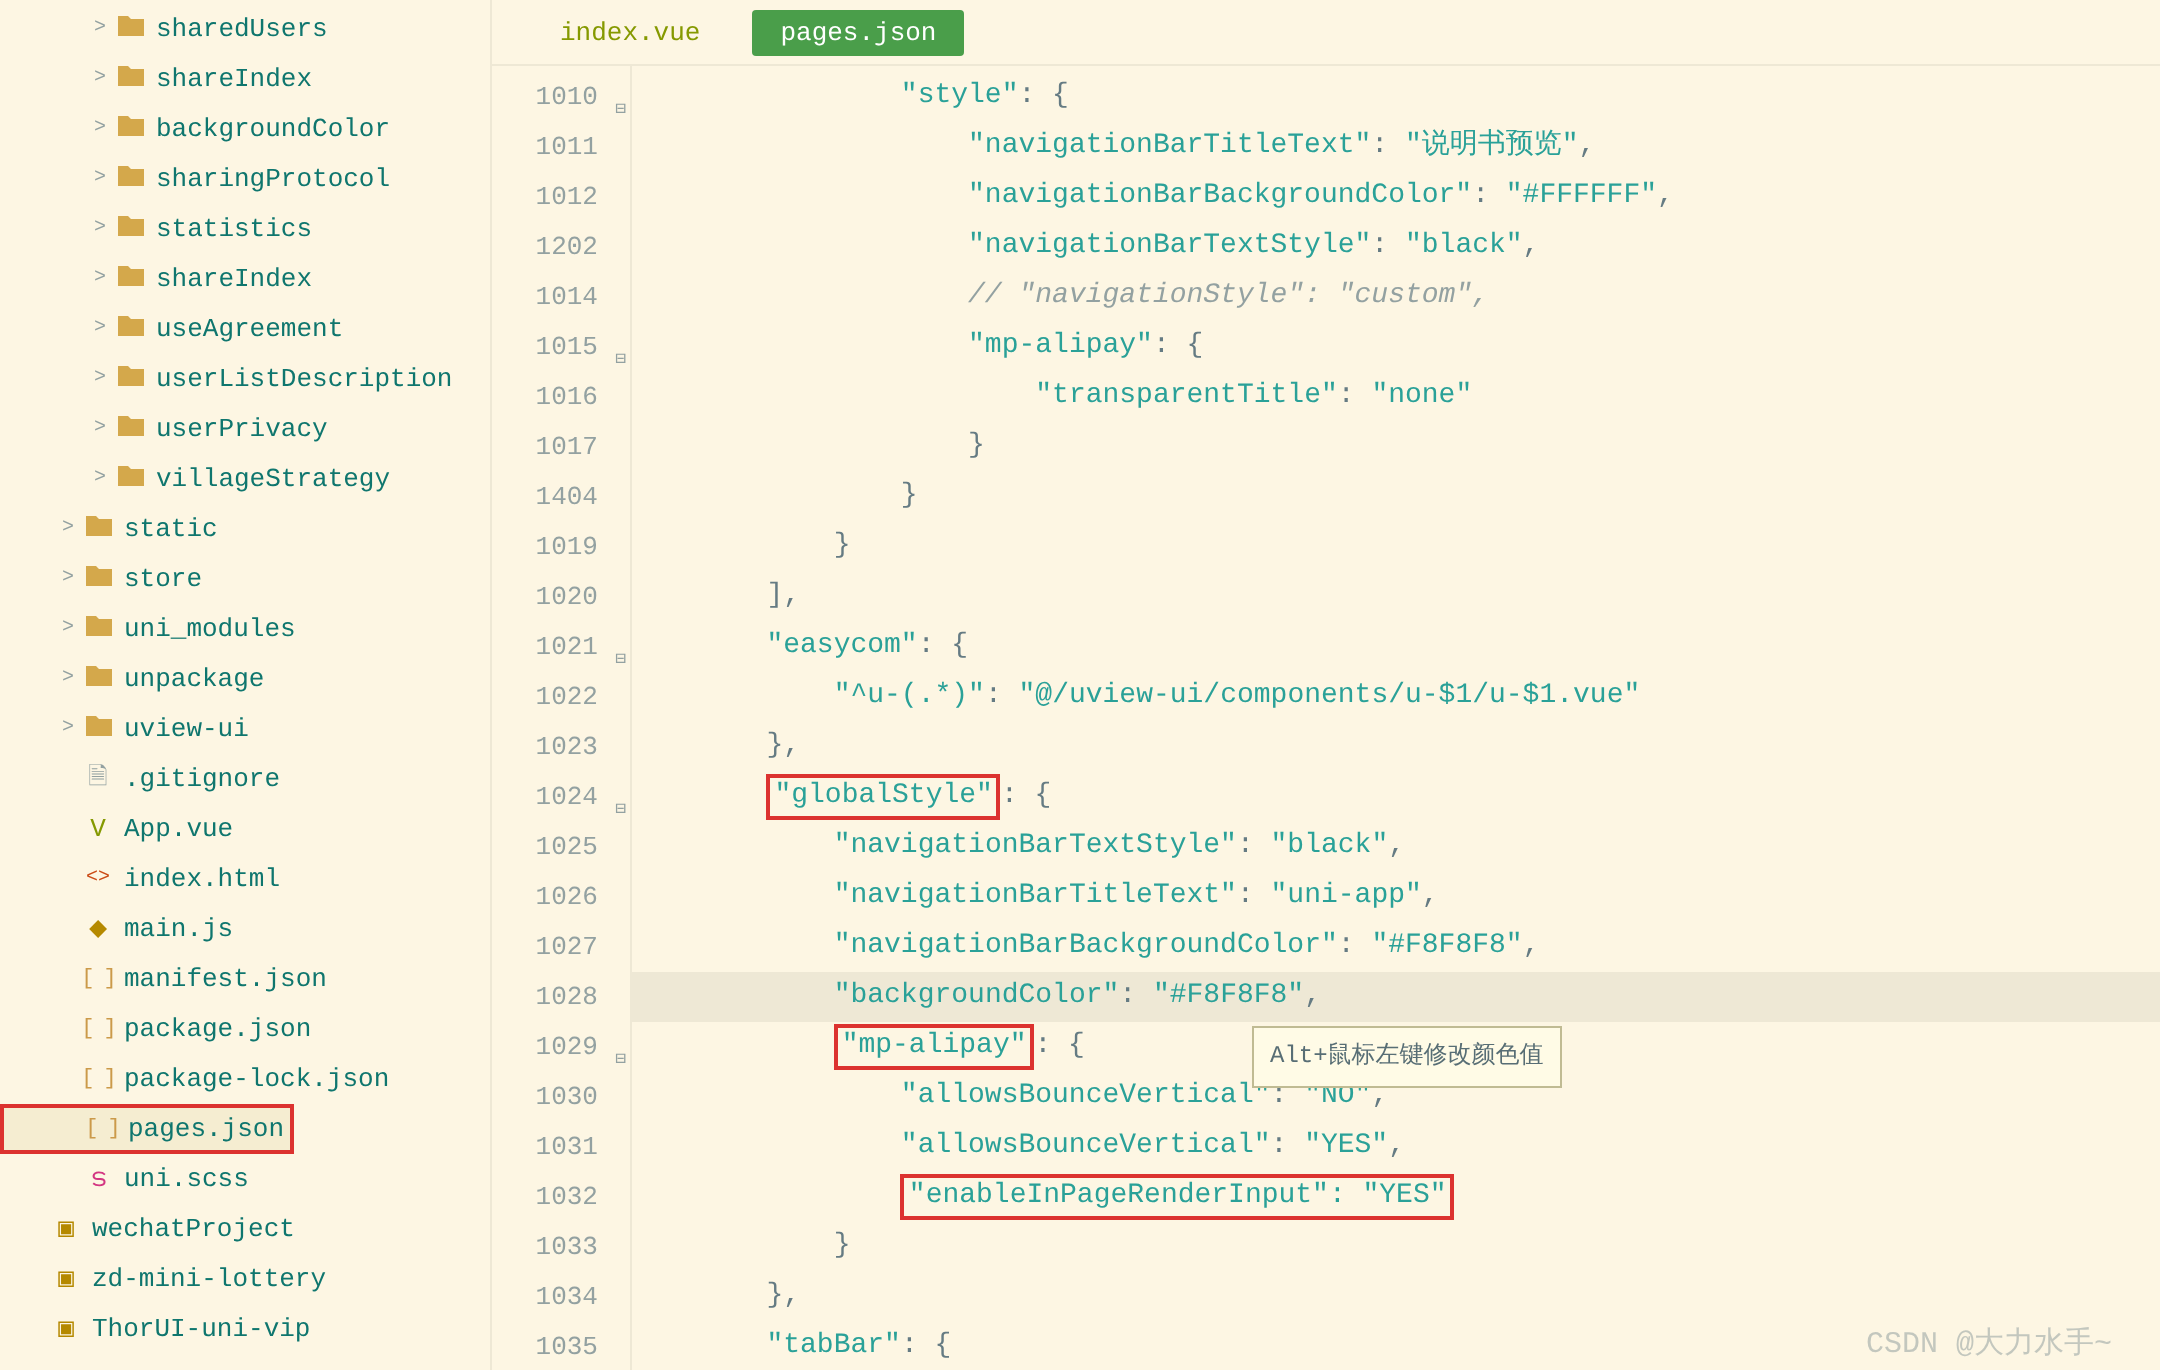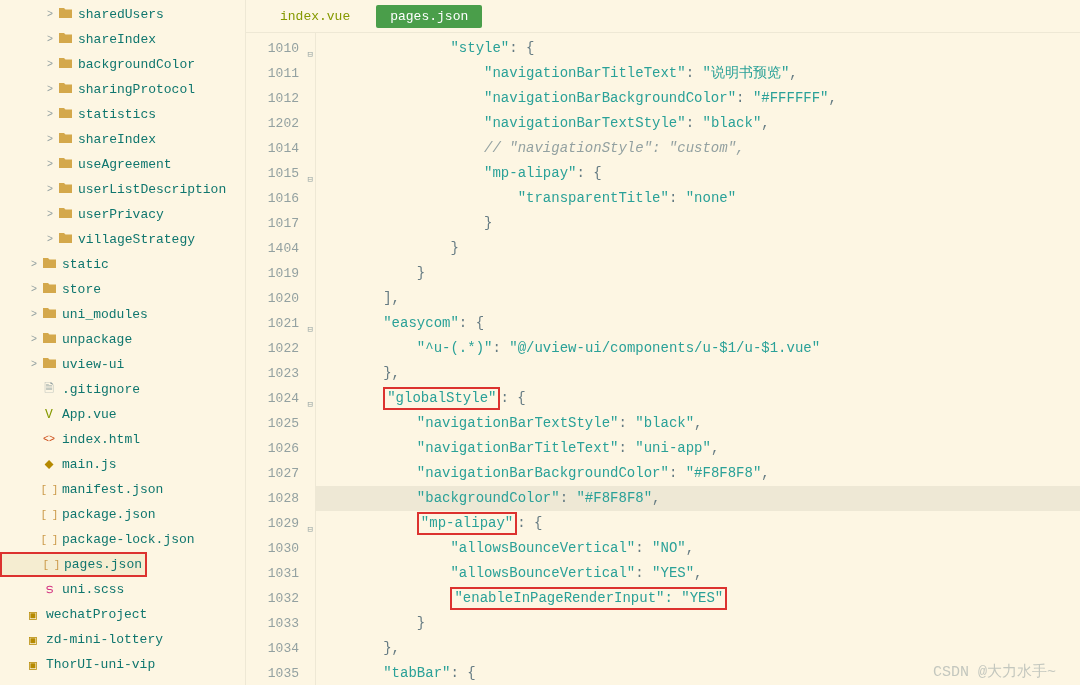--- a/index.html
+++ b/index.html
@@ -363,21 +363,21 @@
         <div class="code-line"><span>            </span><span class="tok-punct">}</span></div>
         <div class="code-line"><span>        </span><span class="tok-punct">],</span></div>
         <div class="code-line"><span>        </span><span class="tok-key">"easycom"</span><span class="tok-punct">: {</span></div>
         <div class="code-line"><span>            </span><span class="tok-key">"^u-(.*)"</span><span class="tok-punct">: </span><span class="tok-key">"@/uview-ui/components/u-$1/u-$1.vue"</span></div>
         <div class="code-line"><span>        </span><span class="tok-punct">},</span></div>
         <div class="code-line"><span>        </span><span><span class="red-box"><span class="tok-key">"globalStyle"</span></span></span><span class="tok-punct">: {</span></div>
         <div class="code-line"><span>            </span><span class="tok-key">"navigationBarTextStyle"</span><span class="tok-punct">: </span><span class="tok-key">"black"</span><span class="tok-punct">,</span></div>
         <div class="code-line"><span>            </span><span class="tok-key">"navigationBarTitleText"</span><span class="tok-punct">: </span><span class="tok-key">"uni-app"</span><span class="tok-punct">,</span></div>
         <div class="code-line"><span>            </span><span class="tok-key">"navigationBarBackgroundColor"</span><span class="tok-punct">: </span><span class="tok-key">"#F8F8F8"</span><span class="tok-punct">,</span></div>
         <div class="code-line highlighted"><span>            </span><span class="tok-key">"backgroundColor"</span><span class="tok-punct">: </span><span class="tok-key">"#F8F8F8"</span><span class="tok-punct">,</span></div>
-        <div class="code-line"><span>            </span><span><span class="red-box"><span class="tok-key">"mp-alipay"</span></span></span><span class="tok-punct">: {</span></div>
+        <div class="code-line"><span>            </span><span><span class="red-box"><span class="tok-key">"mp-alipay"</span></span></span><span class="tok-punct">: {</span><div class="tooltip" style="left: 310px; top: 2px;">Alt+鼠标左键修改颜色值</div></div>
         <div class="code-line"><span>                </span><span class="tok-key">"allowsBounceVertical"</span><span class="tok-punct">: </span><span class="tok-key">"NO"</span><span class="tok-punct">,</span></div>
         <div class="code-line"><span>                </span><span class="tok-key">"allowsBounceVertical"</span><span class="tok-punct">: </span><span class="tok-key">"YES"</span><span class="tok-punct">,</span></div>
         <div class="code-line"><span>                </span><span><span class="red-box"><span class="tok-key">"enableInPageRenderInput": "YES"</span></span></span></div>
         <div class="code-line"><span>            </span><span class="tok-punct">}</span></div>
         <div class="code-line"><span>        </span><span class="tok-punct">},</span></div>
         <div class="code-line"><span>        </span><span class="tok-key">"tabBar"</span><span class="tok-punct">: {</span></div>
       </div>
   </div>
 </div>
 

